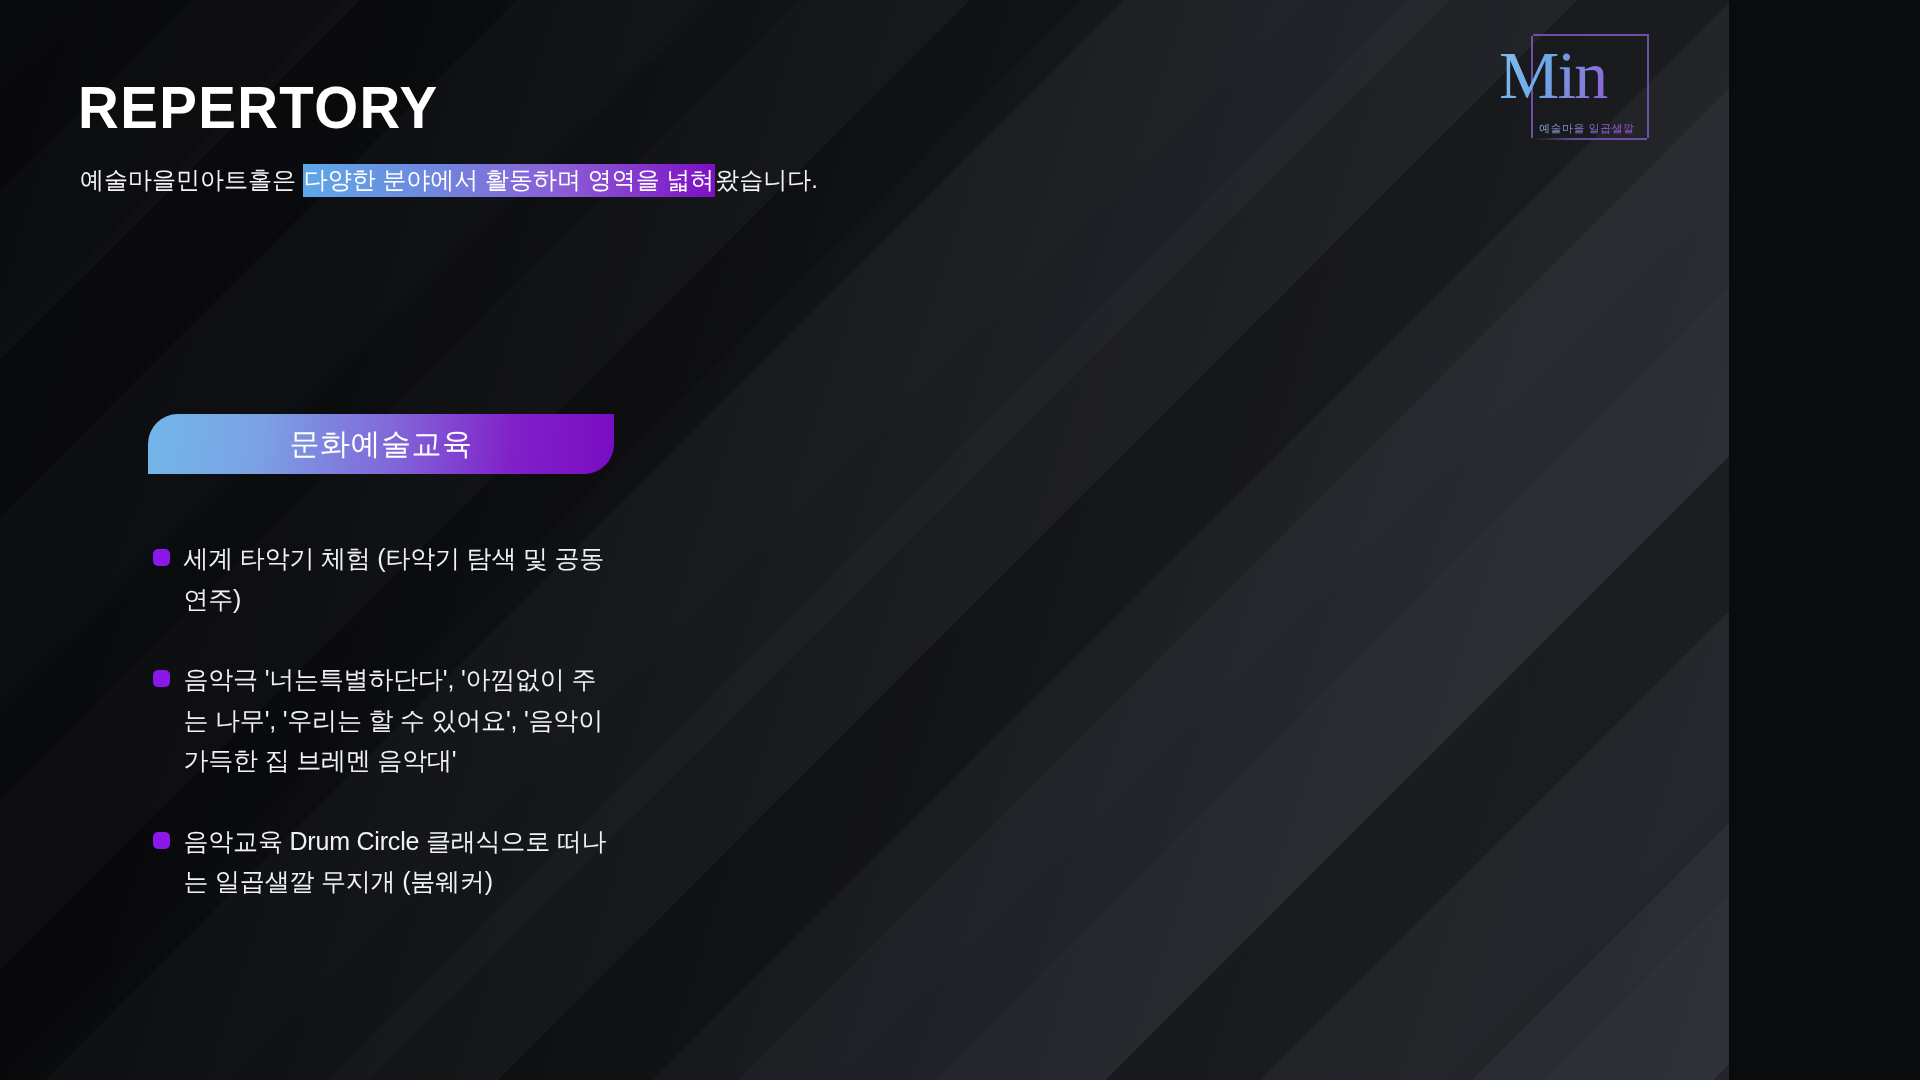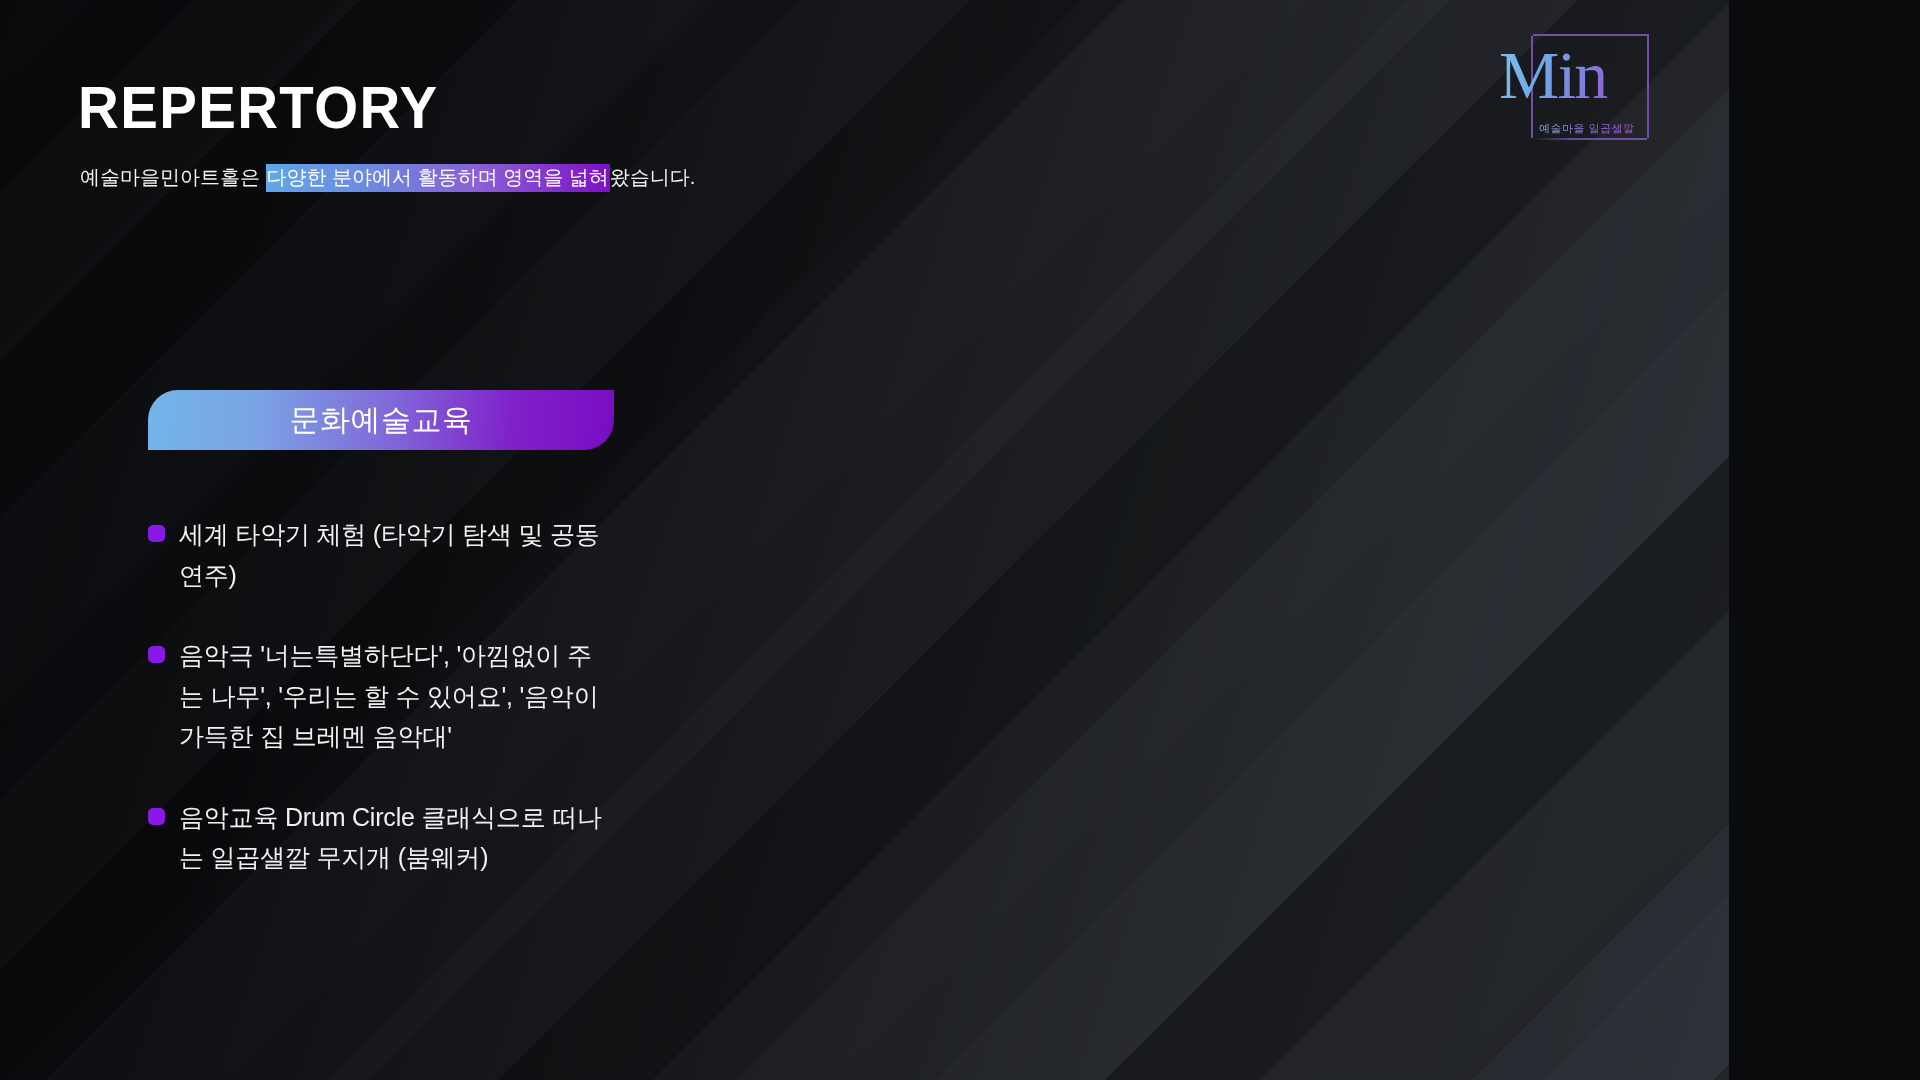--- a/index.html
+++ b/index.html
@@ -66,21 +66,21 @@
     color: #ffffff;
     line-height: 1;
     transform: scaleX(0.94);
     transform-origin: left center;
   }
 
   .subtitle {
     position: absolute;
     left: 80px;
     top: 165px;
-    font-size: 20px;
+    font-size: 24px;
     color: #f2f3f5;
     white-space: nowrap;
     line-height: 1.25;
   }
   .subtitle .hl {
     background: linear-gradient(90deg, #5ea8e8 0%, #6f86df 32%, #8b5fd6 62%, #7d0fc4 100%);
     color: #ffffff;
     padding: 2px 1px 4px 1px;
   }
 
@@ -165,32 +165,33 @@
     border-radius: 30px 0 30px 0;
     background: linear-gradient(95deg, #72b6ea 0%, #7ba2e4 24%, #8168d9 52%, #8021c9 78%, #7a0cc2 100%);
     display: flex;
     align-items: center;
     justify-content: center;
     color: #ffffff;
     font-size: 30px;
     font-weight: 500;
     letter-spacing: 0.5px;
   }
-  .col-0 .col-header { width: 466px; }
+  .col-0 .col-header { width: 466px; margin-top: 24px; }
   .col-1 .col-header { width: 466px; }
   .col-2 .col-header { width: 458px; }
 
   .bullets {
     margin-top: 64px;
     list-style: none;
   }
   .bullet {
     display: flex;
     align-items: flex-start;
     margin-bottom: 40px;
+    justify-content: center;
   }
   .dot {
     flex: none;
     width: 17px;
     height: 17px;
     border-radius: 5px;
     background: #8a18e8;
     margin-top: 11px;
     margin-right: 14px;
   }

